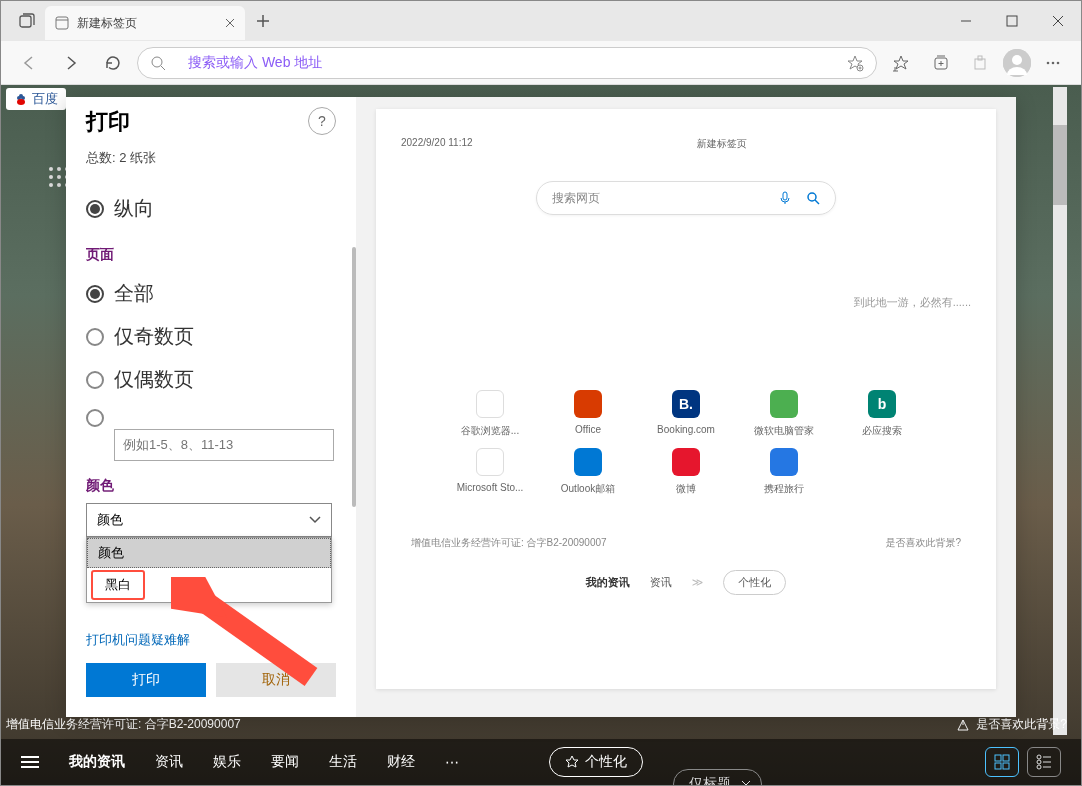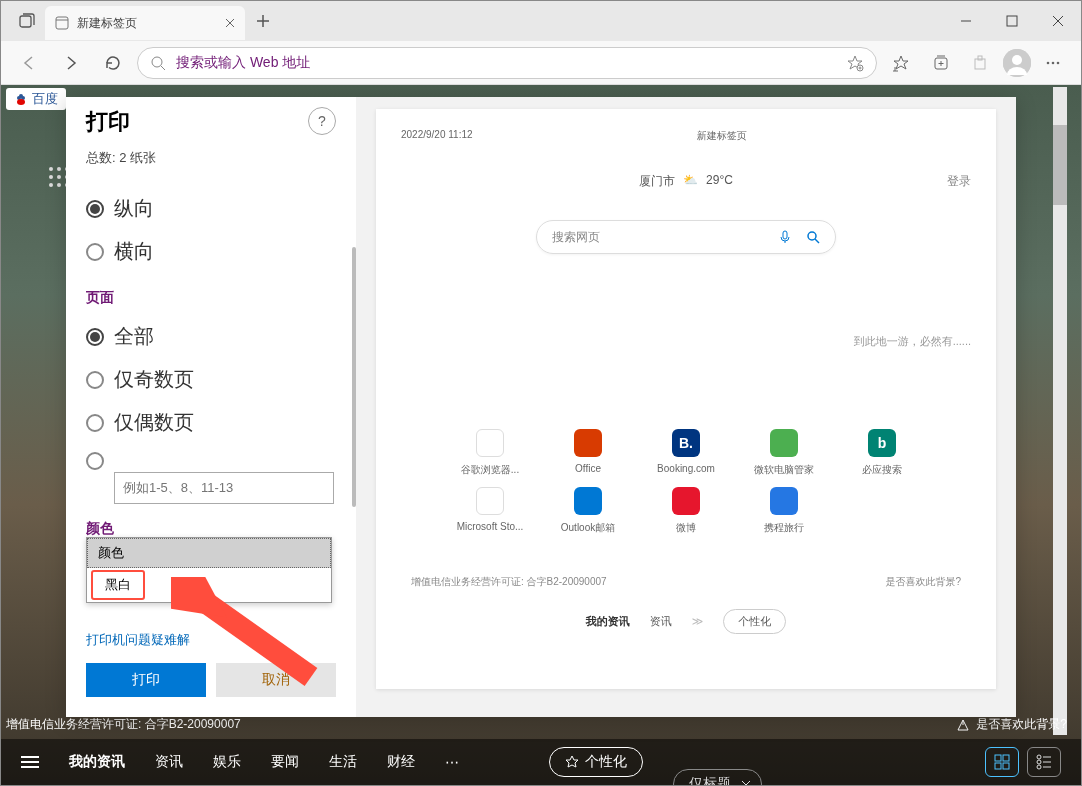--- a/index.html
+++ b/index.html
@@ -10,21 +10,21 @@
 .tab-strip { display: flex; align-items: center; height: 100%; padding-left: 8px; }
 .tab-button-icon { width: 36px; height: 36px; display: flex; align-items: center; justify-content: center; color: #555; }
 .tab { background: #f8f8f8; border-radius: 6px 6px 0 0; height: 34px; padding: 0 10px; display: flex; align-items: center; gap: 8px; font-size: 12px; color: #444; min-width: 200px; margin-top: 4px; }
 .win-controls { margin-left: auto; display: flex; }
 .win-btn { width: 46px; height: 40px; display: flex; align-items: center; justify-content: center; color: #444; }
 
 
 .toolbar { height: 44px; background: #f8f8f8; display: flex; align-items: center; padding: 0 10px; gap: 6px; border-bottom: 1px solid #ddd; }
 .nav-btn { width: 36px; height: 36px; display: flex; align-items: center; justify-content: center; color: #555; border-radius: 4px; }
 .nav-btn.disabled { color: #aaa; }
-.address-bar { flex: 1; height: 32px; border: 1px solid #ccc; border-radius: 16px; display: flex; align-items: center; padding: 0 12px; gap: 10px; background: #fff; color: #701a75; font-size: 14px; }
+.address-bar { flex: 1; height: 32px; border: 1px solid #ccc; border-radius: 16px; display: flex; align-items: center; padding: 0 12px; gap: 22px; background: #fff; color: #8b5cf6; font-size: 14px; }
 .toolbar-right { display: flex; gap: 4px; align-items: center; }
 .avatar { width: 28px; height: 28px; border-radius: 50%; background: #ccc; }
 
 
 .bg-page { position: absolute; left: 0; top: 84px; right: 0; bottom: 0; background: linear-gradient(180deg, #4a5d4f 0%, #5b6e60 30%, #6a5d4a 60%, #3a342a 100%); }
 .bg-site { position: absolute; left: 5px; top: 3px; font-size: 13px; color: #2b5797; background: #fff; padding: 2px 8px; border-radius: 3px; display: flex; align-items: center; gap: 4px; }
 .bg-nav-bar { position: absolute; bottom: 0; left: 0; right: 0; height: 46px; background: rgba(0,0,0,0.5); display: flex; align-items: center; padding: 0 20px; color: #fff; font-size: 14px; gap: 30px; }
 .bg-nav-bar .active { font-weight: bold; }
 .bg-personalize { border: 1px solid #fff; border-radius: 16px; padding: 5px 15px; display: flex; align-items: center; gap: 6px; margin-left: 60px; }
 .bg-title-select { border: 1px solid #888; border-radius: 16px; padding: 5px 30px 5px 15px; color: #ddd; position: relative; margin-top: 44px; }
@@ -60,21 +60,21 @@
 
 .print-buttons { display: flex; gap: 10px; margin-top: 14px; }
 .btn-primary { flex: 1; height: 34px; background: #0078d4; color: #fff; border: none; font-size: 14px; }
 .btn-secondary { flex: 1; height: 34px; background: #e5e5e5; color: #a16207; border: none; font-size: 14px; }
 
 
 .left-scrollbar { position: absolute; right: 0px; top: 150px; width: 4px; height: 260px; background: #bbb; border-radius: 2px; }
 
 
 .print-preview { flex: 1; background: #f2f2f2; display: flex; align-items: flex-start; justify-content: center; padding: 12px; }
-.preview-page { width: 620px; height: 580px; background: #fff; box-shadow: 0 1px 4px rgba(0,0,0,0.1); padding: 20px 25px; position: relative; font-size: 12px; color: #555; }
+.preview-page { width: 620px; height: 580px; background: #fff; box-shadow: 0 1px 4px rgba(0,0,0,0.1); padding: 28px 25px; position: relative; font-size: 12px; color: #555; }
 .prev-header { display: flex; justify-content: space-between; font-size: 10px; color: #666; margin-bottom: 30px; }
 .prev-weather { display: flex; justify-content: center; gap: 8px; color: #555; font-size: 12px; position: relative; }
 .prev-login { position: absolute; right: 0; color: #888; }
 .prev-search { margin: 30px auto 0; width: 300px; height: 34px; border: 1px solid #ddd; border-radius: 17px; display: flex; align-items: center; padding: 0 15px; color: #888; box-shadow: 0 1px 3px rgba(0,0,0,0.05); }
 .prev-search-icons { margin-left: auto; display: flex; gap: 14px; }
 .prev-placeholder-text { text-align: right; color: #999; font-size: 11px; margin-top: 80px; }
 
 .tile-grid { display: grid; grid-template-columns: repeat(5, 1fr); gap: 10px 20px; margin: 80px 30px 0 30px; padding: 0 20px; }
 .tile { display: flex; flex-direction: column; align-items: center; gap: 6px; font-size: 10px; color: #666; }
 .tile-icon { width: 28px; height: 28px; border-radius: 6px; display: flex; align-items: center; justify-content: center; color: #fff; font-weight: bold; font-size: 14px; }
@@ -297,24 +297,20 @@
         <div class="print-subtitle">总数: 2 纸张</div>
       </div>
       <div class="help-btn">?</div>
     </div>
 
     <div class="print-scroll">
       <div class="radio-row">
         <span class="radio checked"></span>
         <span>纵向</span>
       </div>
-      <div class="radio-row">
-        <span class="radio"></span>
-        <span>横向</span>
-      </div>
 
       <div class="section-title">页面</div>
       <div class="radio-row">
         <span class="radio checked"></span>
         <span>全部</span>
       </div>
       <div class="radio-row">
         <span class="radio"></span>
         <span>仅奇数页</span>
       </div>
@@ -358,26 +354,20 @@
 
     <div class="left-scrollbar"></div>
   </div>
 
   <div class="print-preview">
     <div class="preview-page">
       <div class="prev-header">
         <span>2022/9/20 11:12</span>
         <span>新建标签页</span>
         <span></span>
-      </div>
-      <div class="prev-weather">
-        <span>厦门市</span>
-        <span>⛅</span>
-        <span>29°C</span>
-        <span class="prev-login">登录</span>
       </div>
       <div class="prev-search">
         <span>搜索网页</span>
         <div class="prev-search-icons">
           <svg width="14" height="14" viewBox="0 0 14 14">
               <rect x="5" y="1" width="4" height="8" rx="2" fill="none" stroke="#0078d4"></rect>
               <path d="M3 7 a4 4 0 0 0 8 0 M7 11 L7 13" fill="none" stroke="#0078d4"></path>
             </svg>
           <svg width="14" height="14" viewBox="0 0 14 14">
               <circle cx="6" cy="6" r="4" fill="none" stroke="#0078d4" stroke-width="1.5"></circle>

